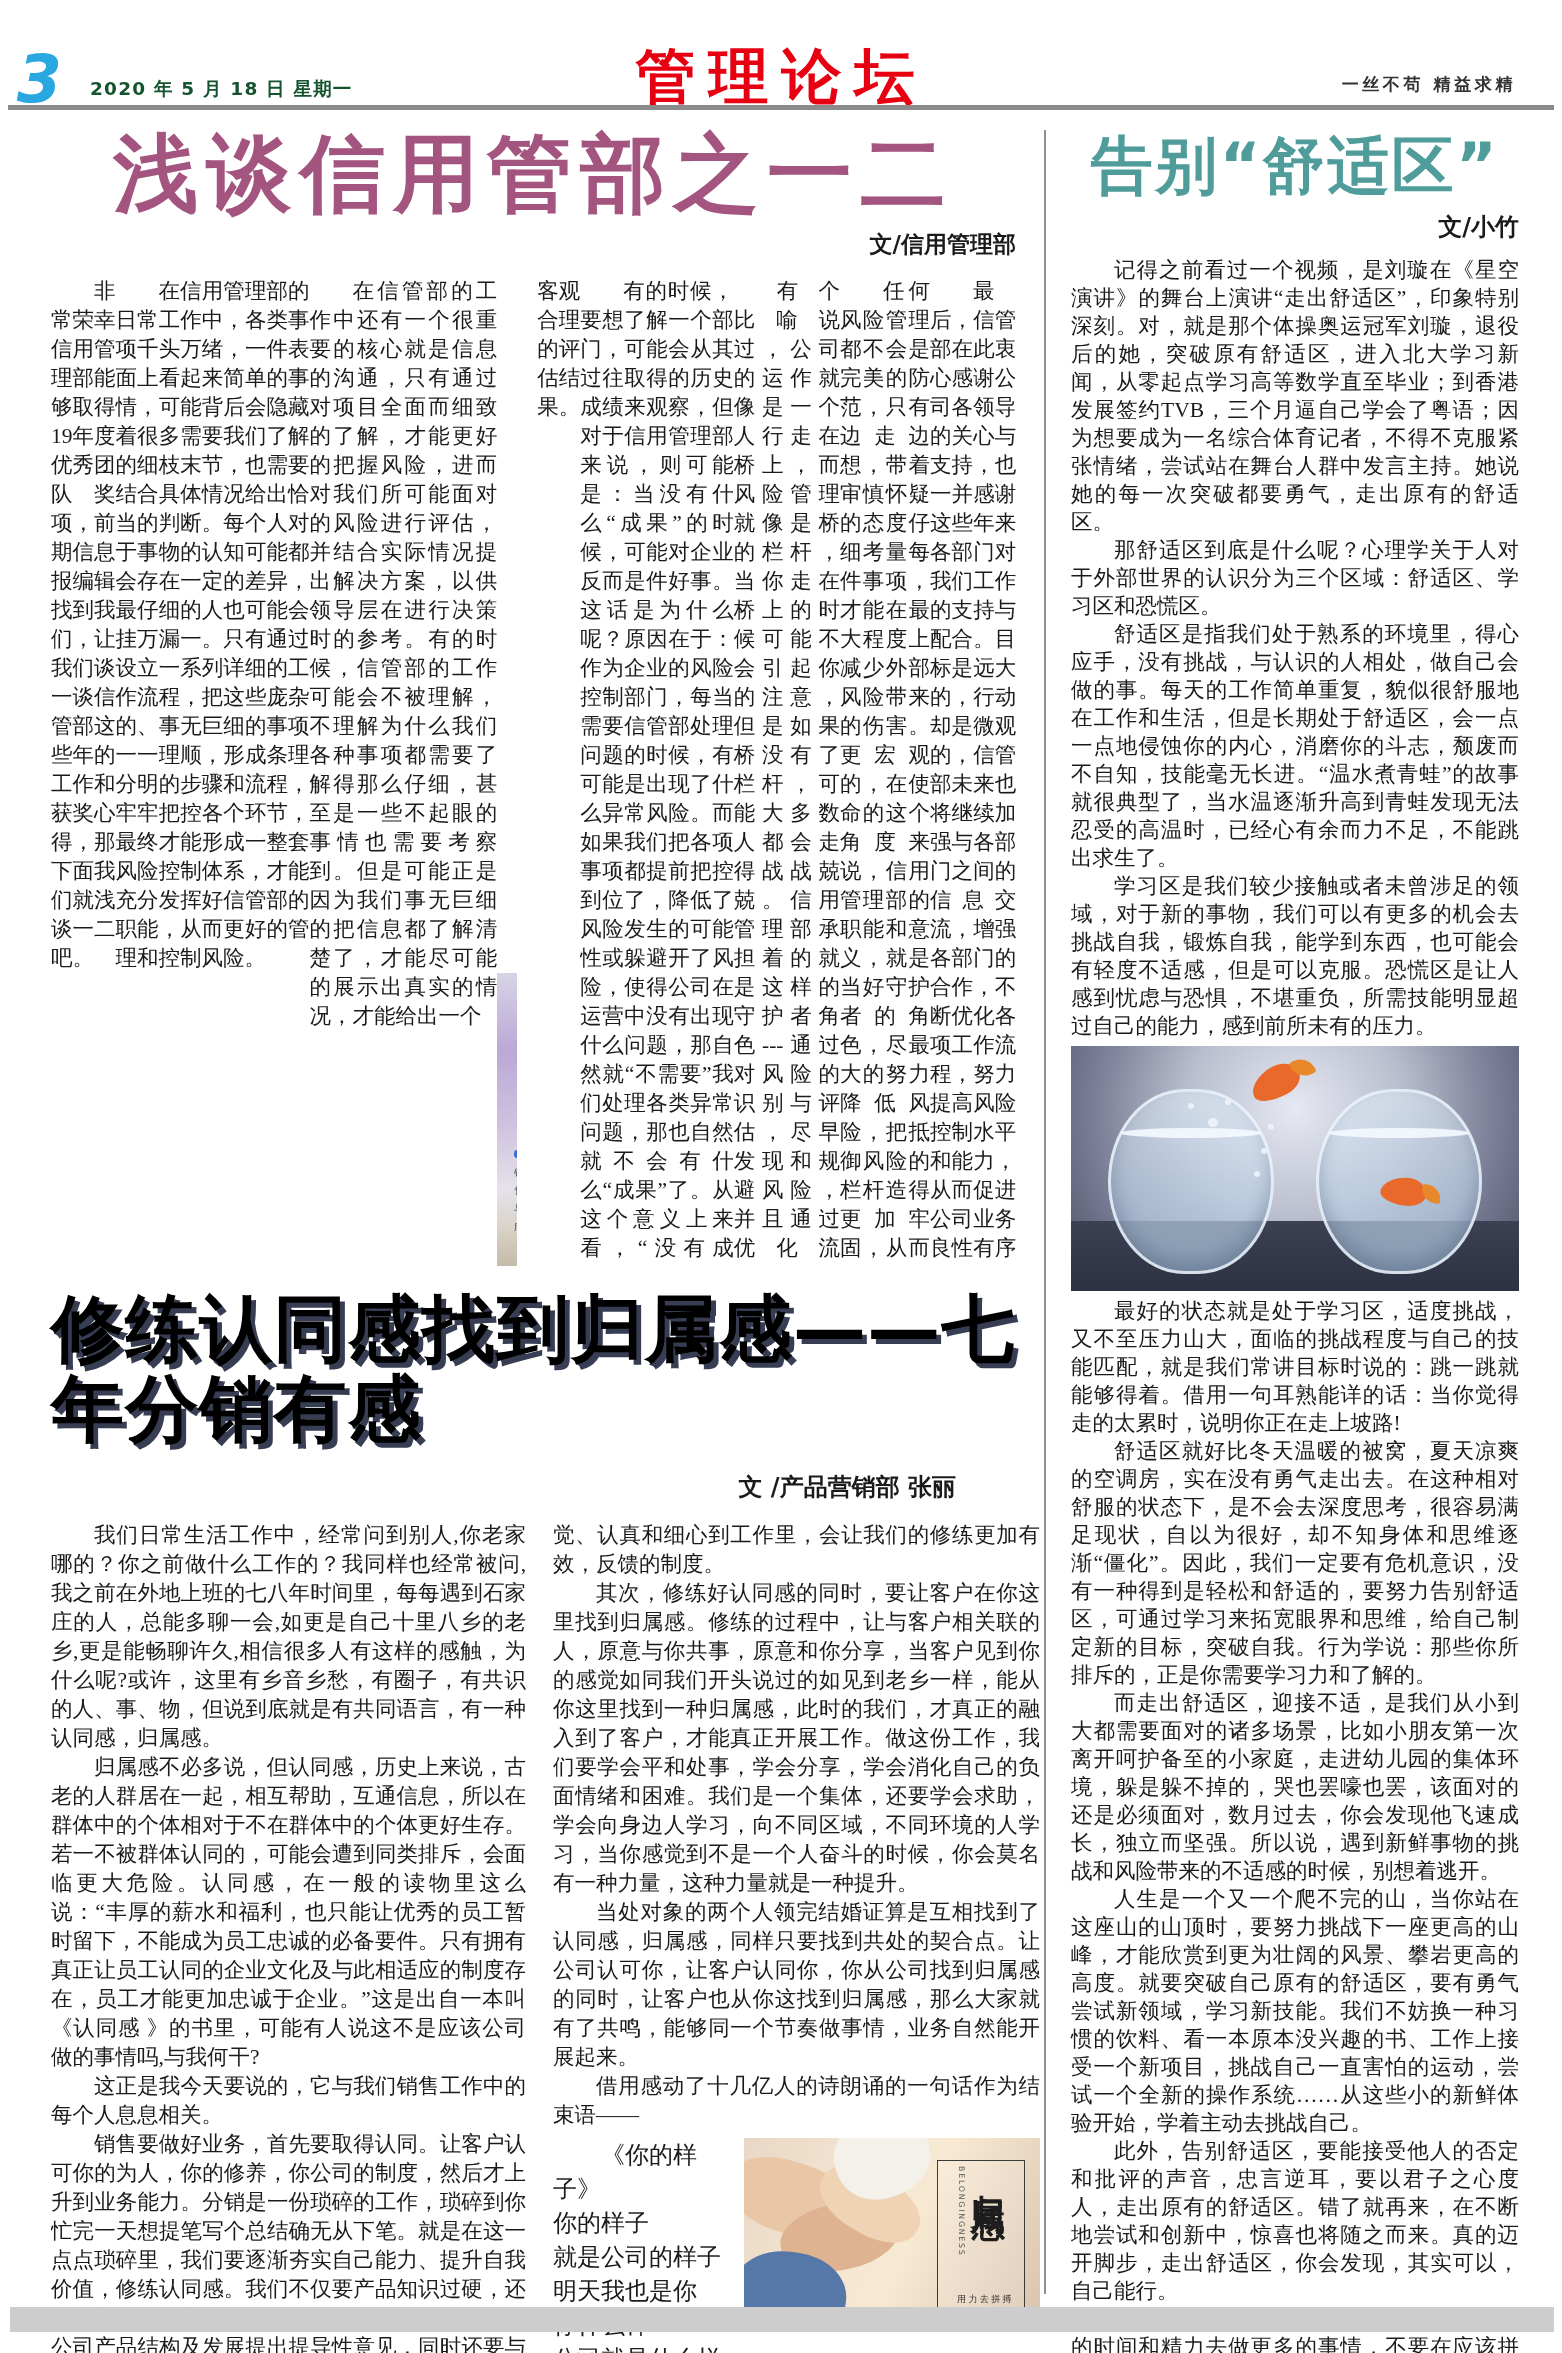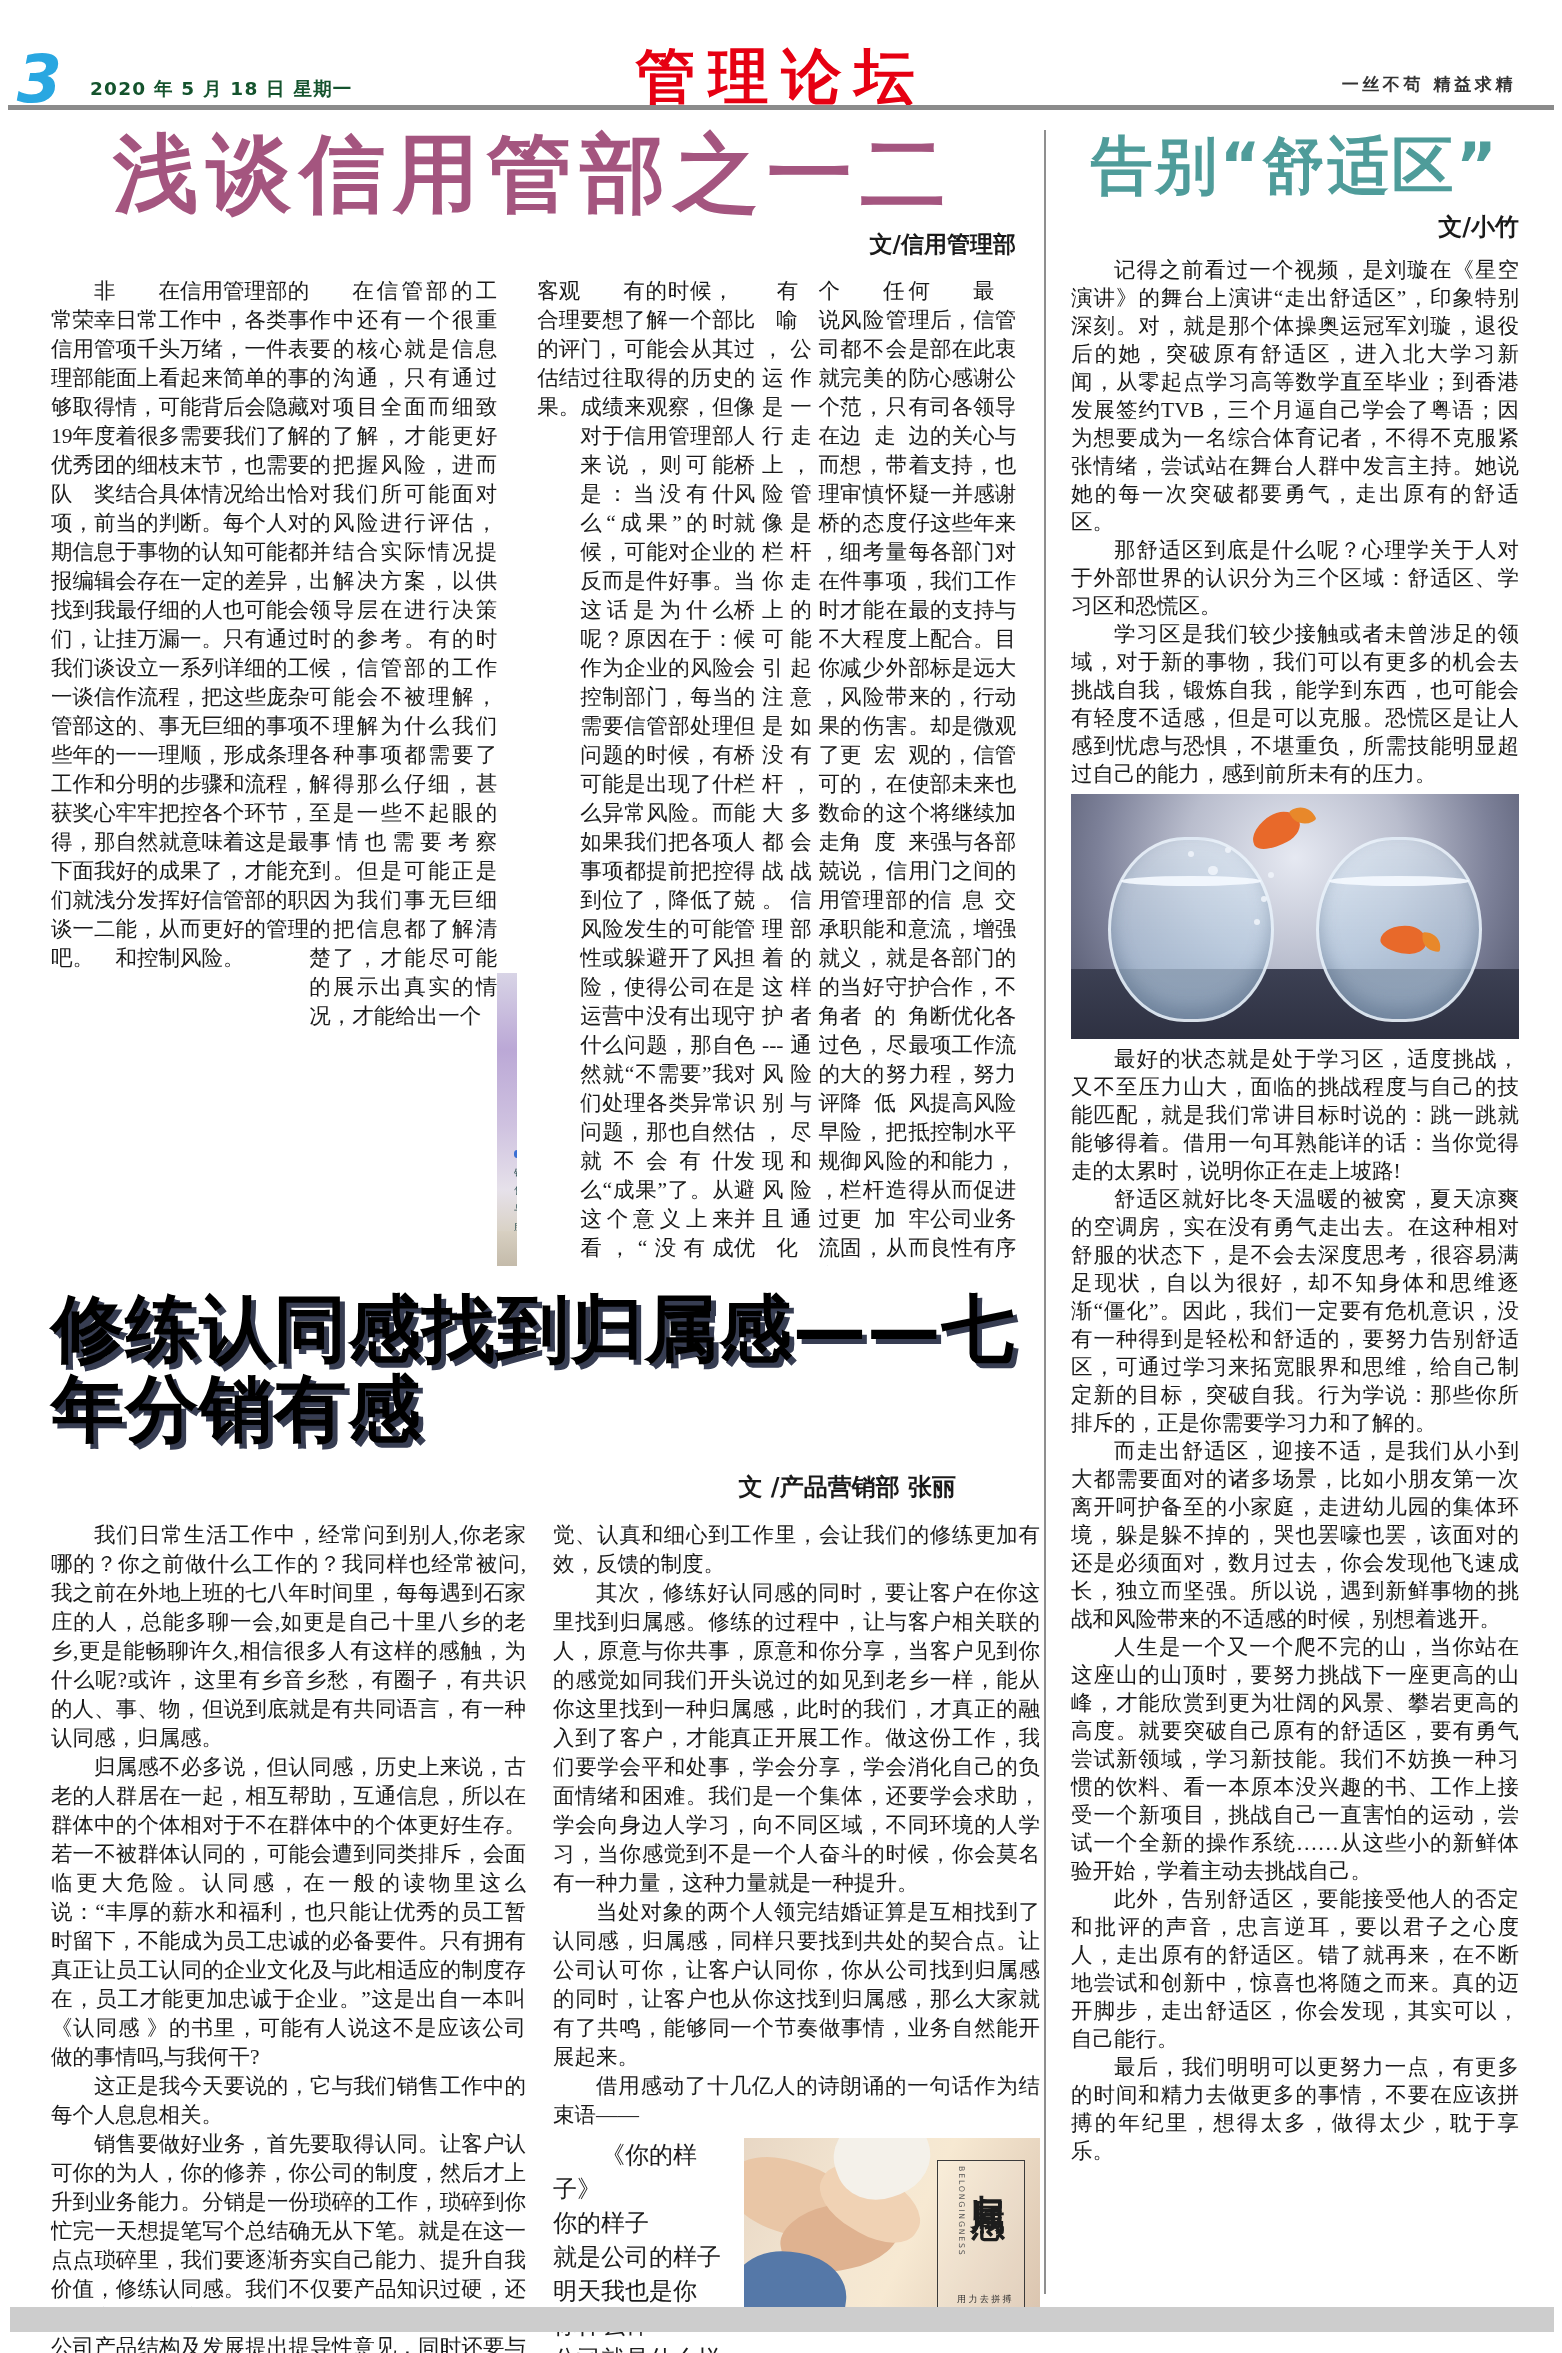--- a/index.html
+++ b/index.html
@@ -116,21 +116,21 @@
 <div class="abs section-title">管理论坛</div>
 <div class="abs motto">一丝不苟  精益求精</div>
 <div class="abs header-rule"></div>
 
 <div class="abs a1">
   <h1 class="a1-title">浅谈信用管部之一二</h1>
   <p class="a1-byline">文/信用管理部</p>
   <div class="a1-body">
     <div class="a1-col">
       <p class="para">非常荣幸信用管理部能够取得19年度优秀团队奖项，前期信息报编辑找到我们，让我们谈一谈信管部这些年的工作和获奖心得，那下面我们就浅谈一二吧。</p>
-      <p class="para">在信用管理部的日常工作中，各类事项千头万绪，一件表面上看起来简单的事情，可能背后会隐藏着很多需要我们了解的细枝末节，也需要结合具体情况给出恰当的判断。每个人对于事物的认知可能都会存在一定的差异，最仔细的人也可能会挂万漏一。只有通过设立一系列详细的工作流程，把这些庞杂的、事无巨细的事项一一理顺，形成条理分明的步骤和流程，牢牢把控各个环节，自然就意味着这是最好的成果了，才能充分发挥好信管部的职能，从而更好的管理和控制风险。</p>
+      <p class="para">在信用管理部的日常工作中，各类事项千头万绪，一件表面上看起来简单的事情，可能背后会隐藏着很多需要我们了解的细枝末节，也需要结合具体情况给出恰当的判断。每个人对于事物的认知可能都会存在一定的差异，最仔细的人也可能会挂万漏一。只有通过设立一系列详细的工作流程，把这些庞杂的、事无巨细的事项一一理顺，形成条理分明的步骤和流程，牢牢把控各个环节，最终才能形成一整套风险控制体系，才能充分发挥好信管部的职能，从而更好的管理和控制风险。</p>
       <p class="para">在信管部的工作中还有一个很重要的核心就是信息的沟通，只有通过对项目全面而细致的了解，才能更好的把握风险，进而对我们所可能面对的风险进行评估，并结合实际情况提出解决方案，以供领导层在进行决策时的参考。有的时候，信管部的工作可能会不被理解，不理解为什么我们各种事项都需要了解得那么仔细，甚至是一些不起眼的事情也需要考察到。但是可能正是因为我们事无巨细的把信息都了解清楚了，才能尽可能的展示出真实的情况，才能给出一个</p>
 
       <div class="photo-team">
         <div class="map-glow"></div>
         <div class="china-map"></div>
         <div class="wall-band"></div>
         <div class="wall-title">
           <div class="cn">核心价值观</div>
           <div class="en">CORE VALUES</div>
         </div>
@@ -210,20 +210,21 @@
 </div>
 
 <div class="abs divider-v"></div>
 
 <div class="abs side">
   <h1 class="a2-title">告别“舒适区”</h1>
   <p class="a2-byline">文/小竹</p>
   <div class="a2-body">
     <p class="para">记得之前看过一个视频，是刘璇在《星空演讲》的舞台上演讲“走出舒适区”，印象特别深刻。对，就是那个体操奥运冠军刘璇，退役后的她，突破原有舒适区，进入北大学习新闻，从零起点学习高等数学直至毕业；到香港发展签约TVB，三个月逼自己学会了粤语；因为想要成为一名综合体育记者，不得不克服紧张情绪，尝试站在舞台人群中发言主持。她说她的每一次突破都要勇气，走出原有的舒适区。</p>
     <p class="para">那舒适区到底是什么呢？心理学关于人对于外部世界的认识分为三个区域：舒适区、学习区和恐慌区。</p>
+    <p class="para">舒适区是指我们处于熟系的环境里，得心应手，没有挑战，与认识的人相处，做自己会做的事。每天的工作简单重复，貌似很舒服地在工作和生活，但是长期处于舒适区，会一点一点地侵蚀你的内心，消磨你的斗志，颓废而不自知，技能毫无长进。“温水煮青蛙”的故事就很典型了，当水温逐渐升高到青蛙发现无法忍受的高温时，已经心有余而力不足，不能跳出求生了。</p>
     <p class="para">学习区是我们较少接触或者未曾涉足的领域，对于新的事物，我们可以有更多的机会去挑战自我，锻炼自我，能学到东西，也可能会有轻度不适感，但是可以克服。恐慌区是让人感到忧虑与恐惧，不堪重负，所需技能明显超过自己的能力，感到前所未有的压力。</p>
 
     <div class="photo-fish">
       <div class="fish-table"></div>
       <div class="bowl" style="left:37px;">
         <div class="water"></div>
       </div>
       <div class="bowl" style="right:37px;">
         <div class="water"></div>
       </div>

